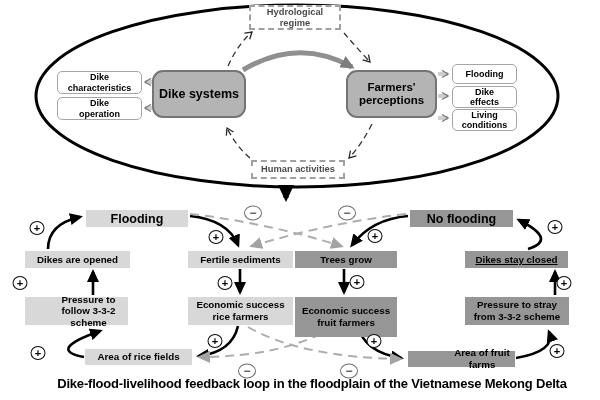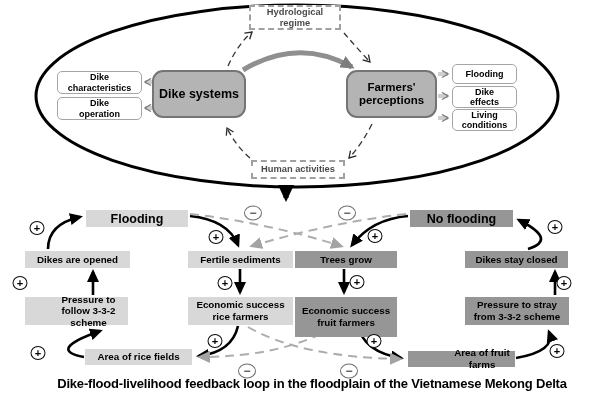--- a/index.html
+++ b/index.html
@@ -133,21 +133,21 @@
   </div>
   <div class="bx light fb" style="left:25px;top:251px;width:105px;height:17px;">
     <span>Dikes are opened</span>
   </div>
   <div class="bx light fb" style="left:188px;top:251px;width:105px;height:17px;">
     <span>Fertile sediments</span>
   </div>
   <div class="bx dark fb" style="left:295px;top:251px;width:102px;height:17px;">
     <span>Trees grow</span>
   </div>
-  <div class="bx dark fb" style="left:465px;top:251px;width:103px;height:17px;">
+  <div class="bx dark fb" style="left:465px;top:251px;width:103px;height:17px;text-decoration:underline;">
     <span>Dikes stay closed</span>
   </div>
   <div class="bx light fb" style="left:25px;top:297px;width:103px;height:28px;padding-left:24px;">
     <span class="wrap" style="max-width:95px;">Pressure to follow 3-3-2 scheme</span>
   </div>
   <div class="bx light fb" style="left:188px;top:297px;width:105px;height:28px;">
     <span class="wrap" style="max-width:90px;">Economic success rice farmers</span>
   </div>
   <div class="bx dark fb" style="left:295px;top:297px;width:102px;height:40px;">
     <span class="wrap" style="max-width:90px;">Economic success fruit farmers</span>

